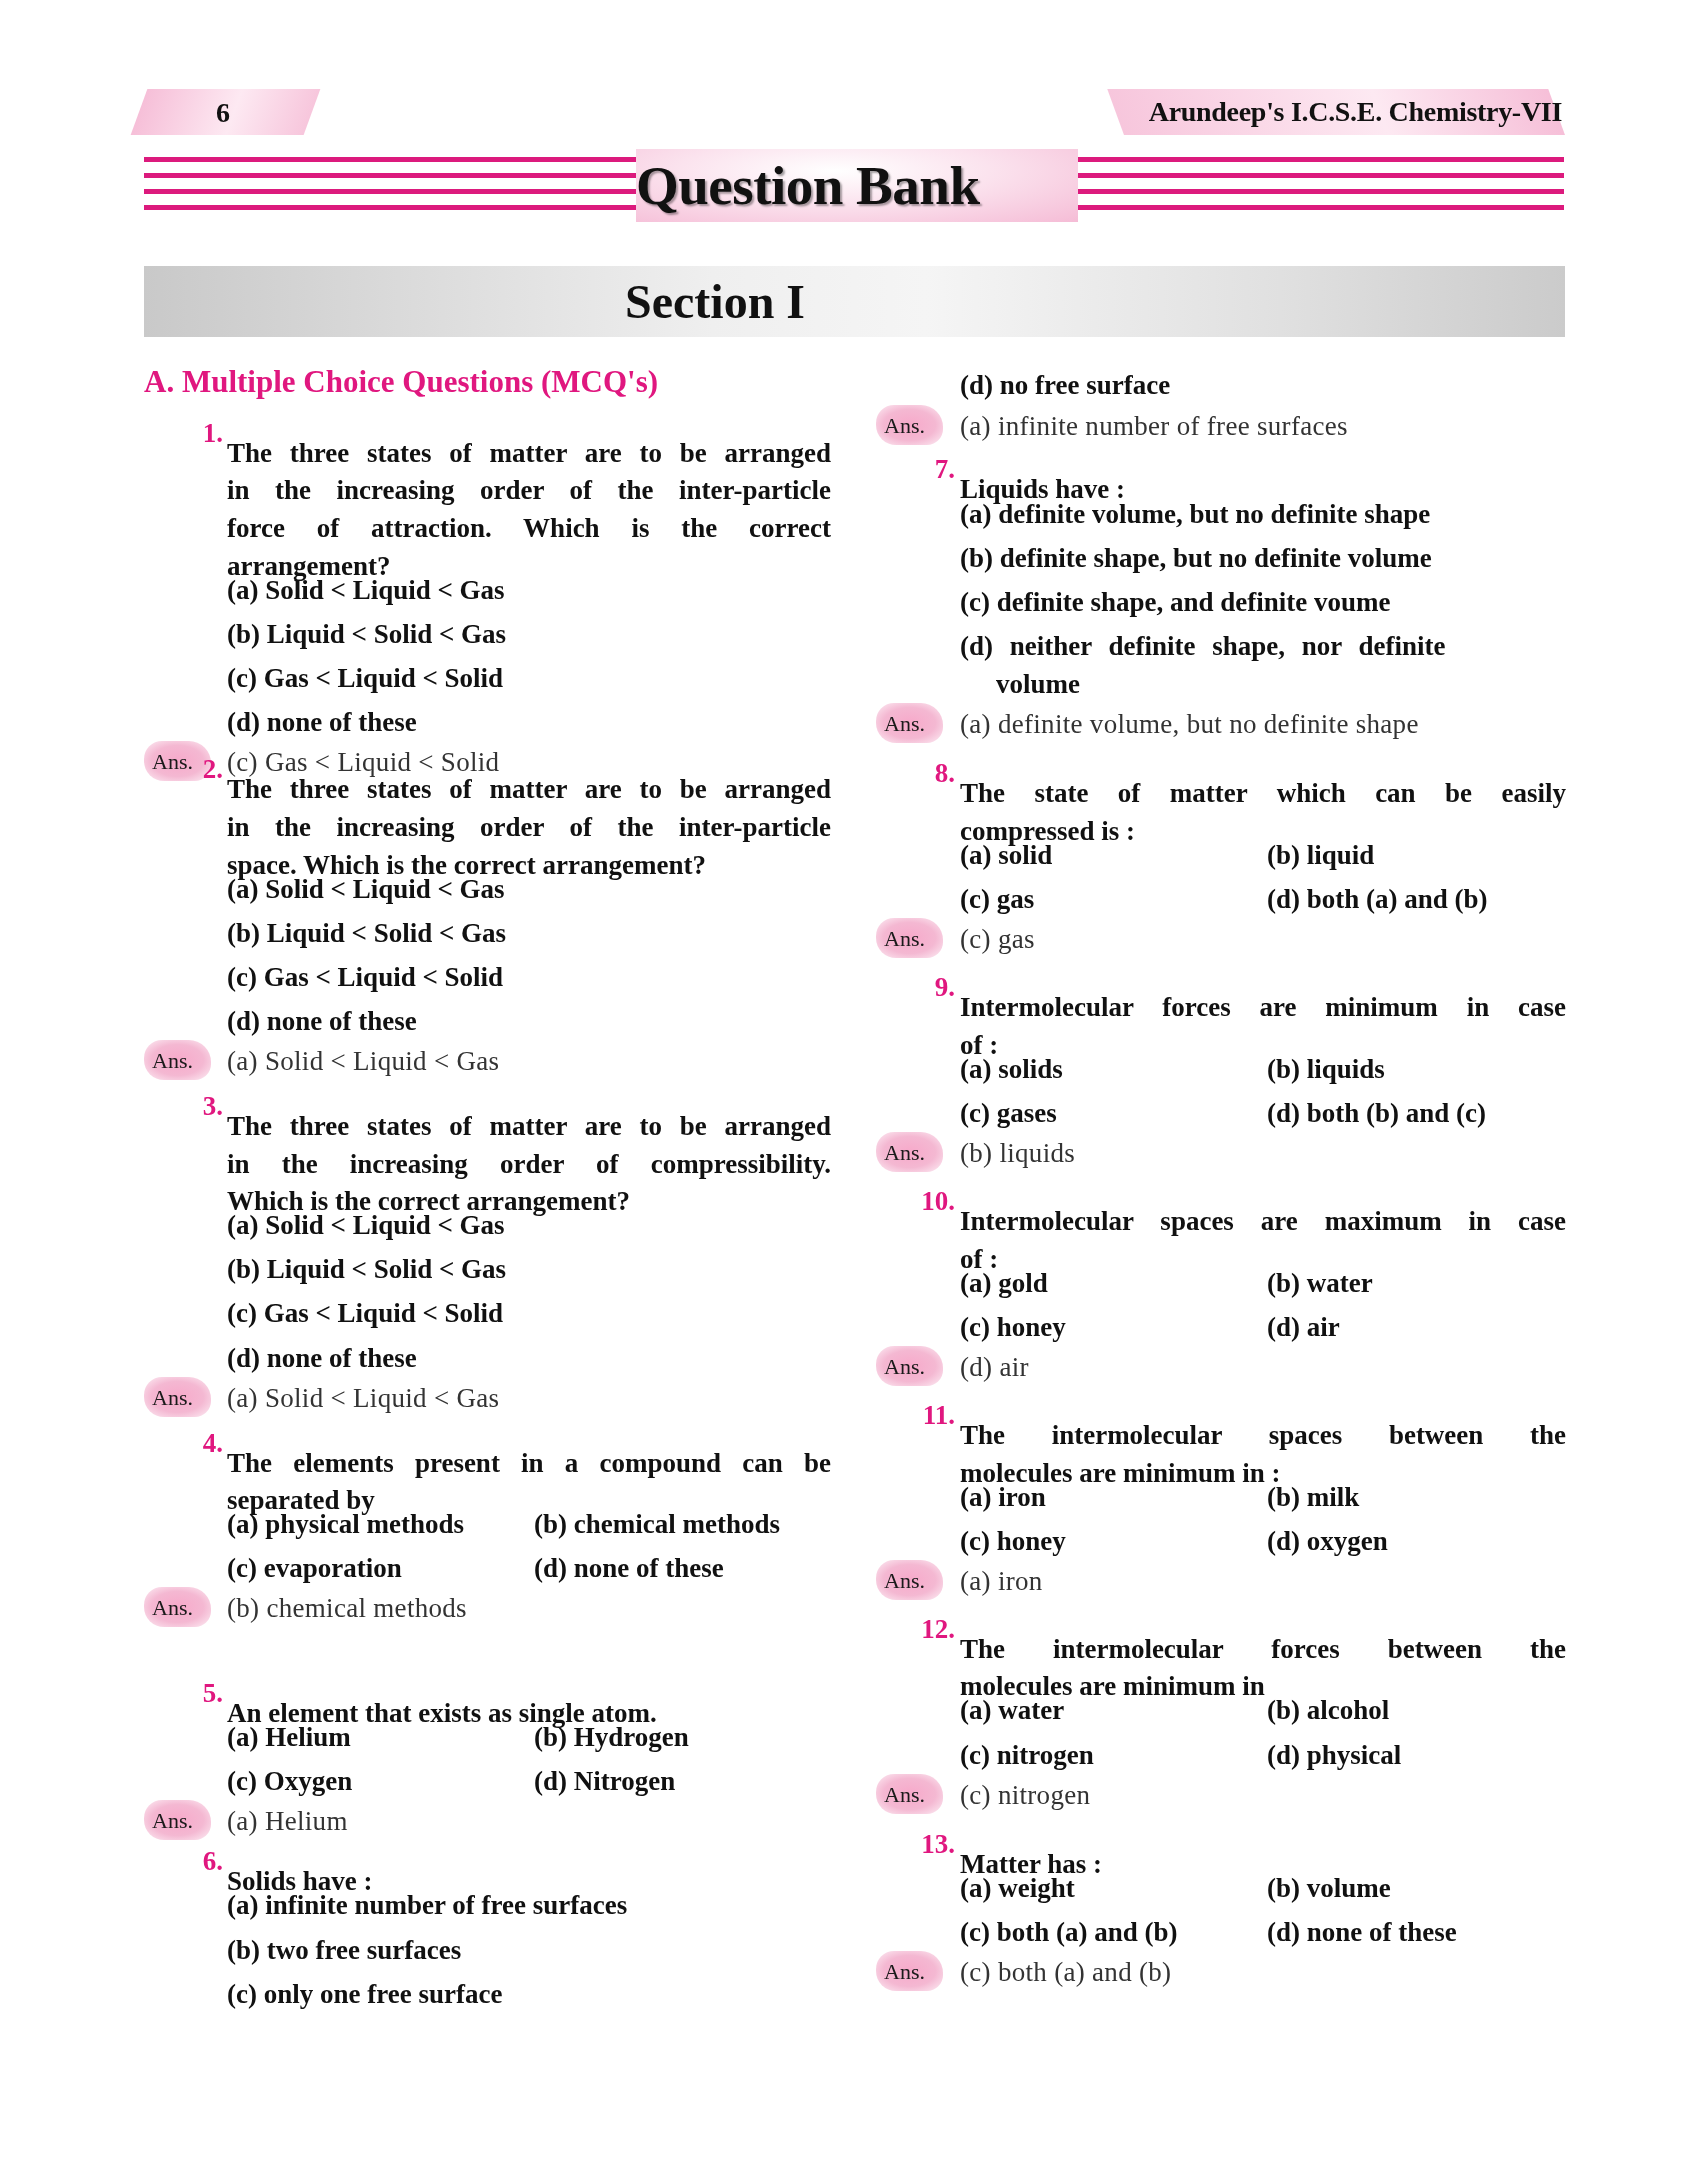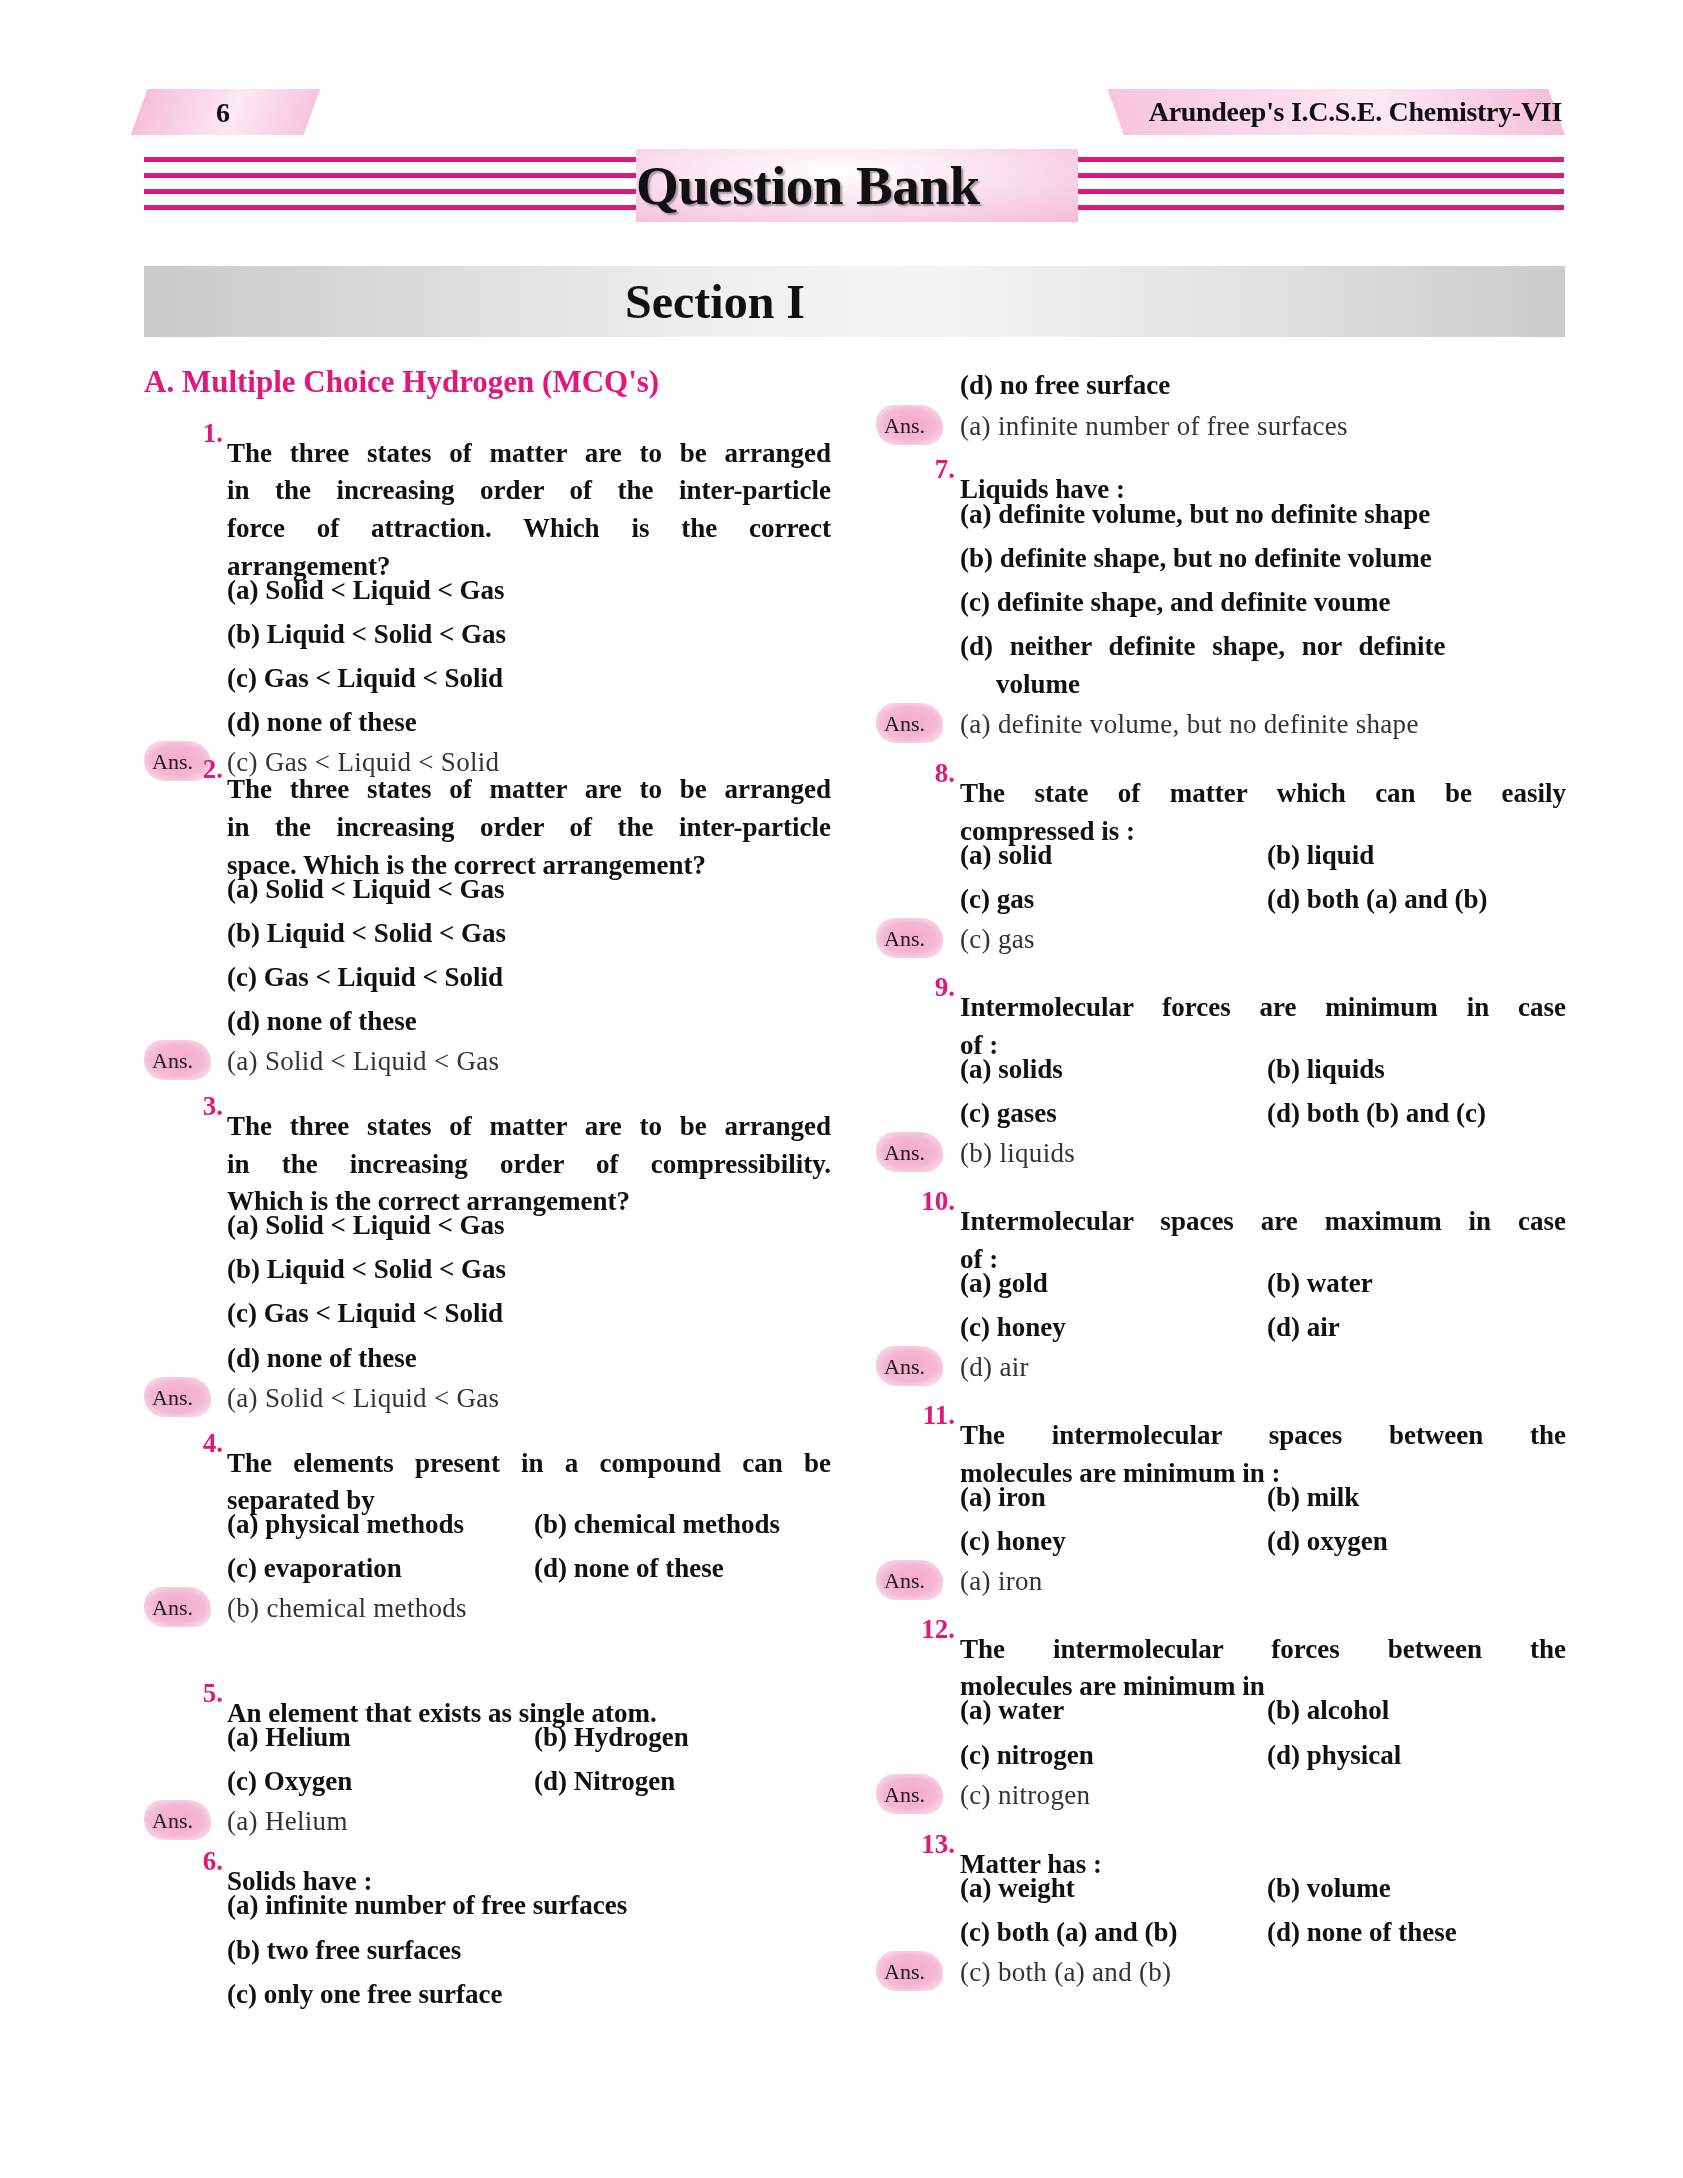--- a/index.html
+++ b/index.html
@@ -69,21 +69,21 @@
 <div class="rule" style="left: 1074px; top: 157px; width: 490px; background: rgb(220, 26, 125);"></div>
 <div class="rule" style="left: 1074px; top: 173px; width: 490px; background: rgb(220, 26, 125);"></div>
 <div class="rule" style="left: 1074px; top: 189px; width: 490px; background: rgb(220, 26, 125);"></div>
 <div class="rule" style="left: 1074px; top: 205px; width: 490px; background: rgb(220, 26, 125);"></div>
 <div class="qb-box"></div>
 <div class="qb-title">Question Bank</div>
 
 <div class="section-bar"></div>
 <div class="section-title">Section I</div>
 
-<div class="mcq-heading">A. Multiple Choice Hydrogen (MCQ's)</div>
+<div class="mcq-heading">A. Multiple Choice Questions (MCQ's)</div>
 
 <div class="col col-left" id="col-left">
     <div class="question-block" style="position: absolute; left: 0px; top: 0px; width: 100%;">
       <div class="row" style="top: 414px;">
         <span class="qnum">1.</span>
       </div>
       <div class="row" style="top: 414px;">
         <span class="qtext just-last">The three states of matter are to be arranged</span>
       </div>
       <div class="row" style="top: 451px;">

